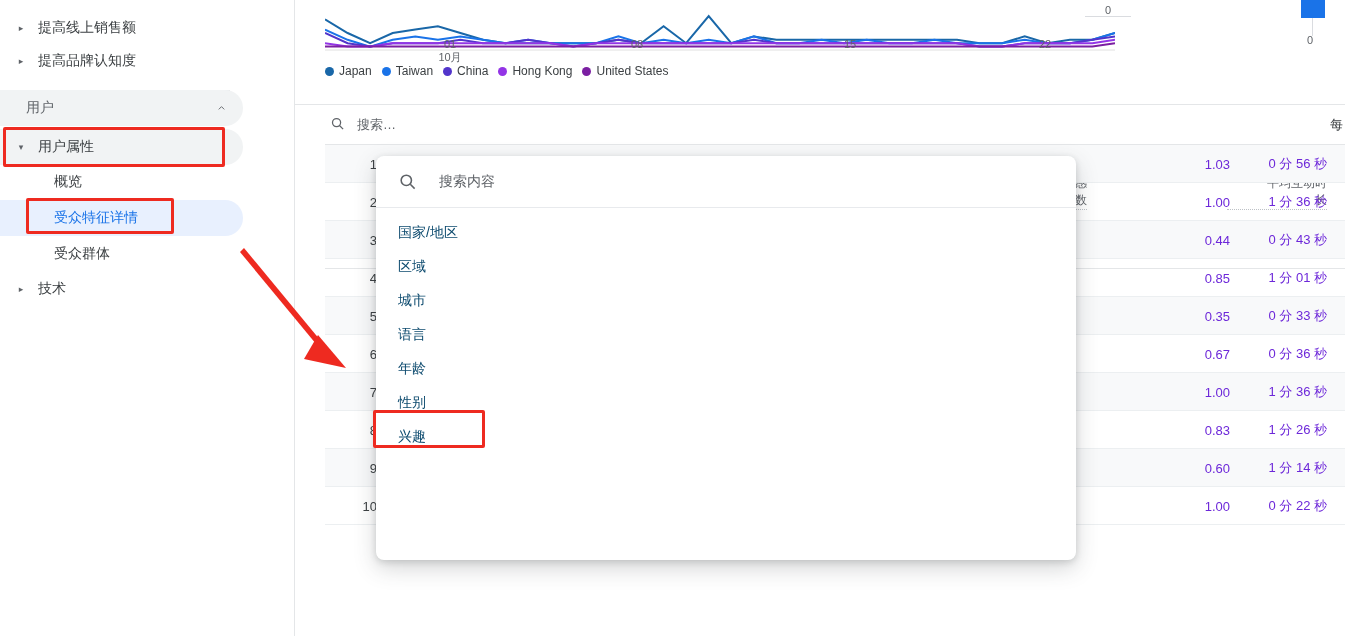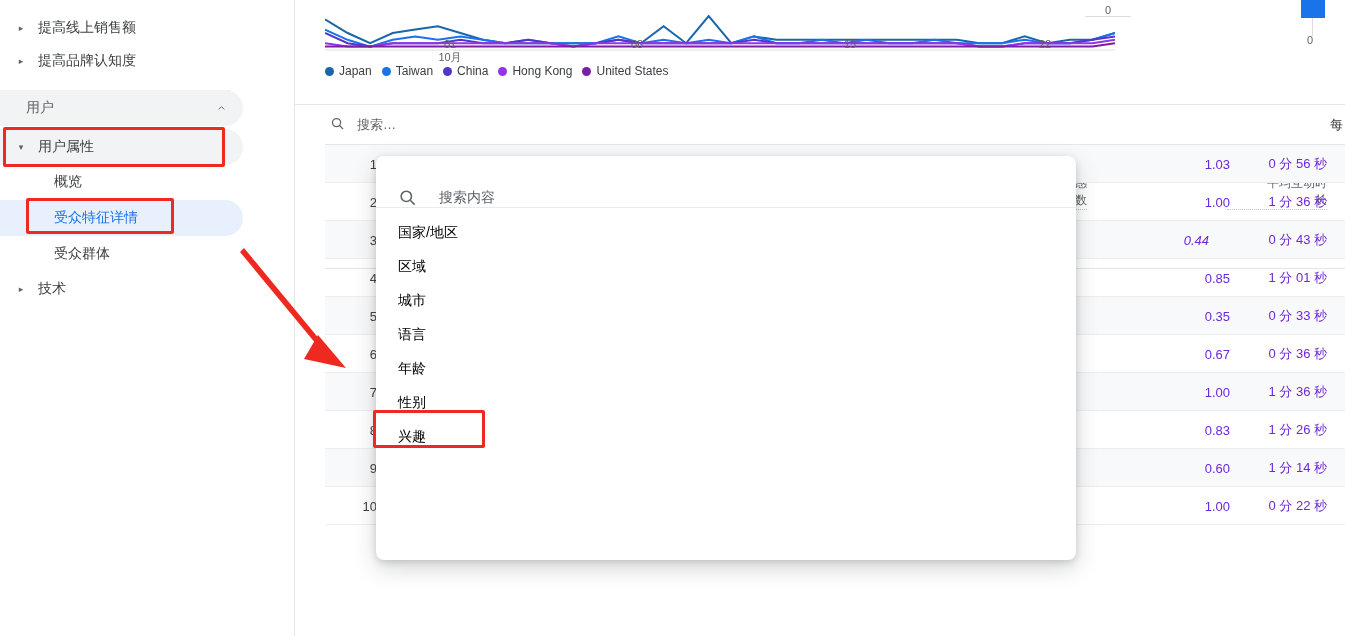--- a/index.html
+++ b/index.html
@@ -162,29 +162,29 @@
     position: absolute; left: 376px; top: 156px;
     width: 700px; height: 404px;
     background: #fff;
     border-radius: 8px;
     box-shadow: 0 2px 6px rgba(60,64,67,.18), 0 8px 22px rgba(60,64,67,.22);
     z-index: 40;
     overflow: hidden;
   }
   .panel-search {
     height: 52px; border-bottom: 1px solid #e8eaed;
-    display: flex; align-items: flex-end; gap: 22px;
+    display: flex; align-items: center; gap: 22px;
     padding-left: 22px;
   }
   .panel-search-text { font-size: 14px; color: #5f6368; }
   .panel-list { padding-top: 8px; }
   .panel-item {
     height: 34px; display: flex; align-items: center;
     padding-left: 22px;
-    font-size: 14px; color: #000000;
+    font-size: 14px; color: #0c4a6e;
     cursor: pointer;
   }
 
   
   .redbox {
     position: absolute;
     border: 3px solid #ee2a20;
     border-radius: 2px;
     z-index: 60;
     pointer-events: none;
@@ -335,21 +335,21 @@
           <div class="cell num" style="left: 760px; width: 145px;">1.03</div>
           <div class="cell num" style="left: 905px; width: 97px;">0 分 56 秒</div>
         </div>
         <div class="trow" style="top: 38px;">
           <div class="cell idx" style="left: 0px; width: 52px;">2</div>
           <div class="cell num" style="left: 760px; width: 145px;">1.00</div>
           <div class="cell num" style="left: 905px; width: 97px;">1 分 36 秒</div>
         </div>
         <div class="trow alt" style="top: 76px;">
           <div class="cell idx" style="left: 0px; width: 52px;">3</div>
-          <div class="cell num" style="left: 739px; width: 145px; font-style: italic;">0.44</div>
+          <div class="cell num" style="left: 760px; width: 145px;">0.44</div>
           <div class="cell num" style="left: 905px; width: 97px;">0 分 43 秒</div>
         </div>
         <div class="trow" style="top: 114px;">
           <div class="cell idx" style="left: 0px; width: 52px;">4</div>
           <div class="cell num" style="left: 760px; width: 145px;">0.85</div>
           <div class="cell num" style="left: 905px; width: 97px;">1 分 01 秒</div>
         </div>
         <div class="trow alt" style="top: 152px;">
           <div class="cell idx" style="left: 0px; width: 52px;">5</div>
           <div class="cell num" style="left: 760px; width: 145px;">0.35</div>

